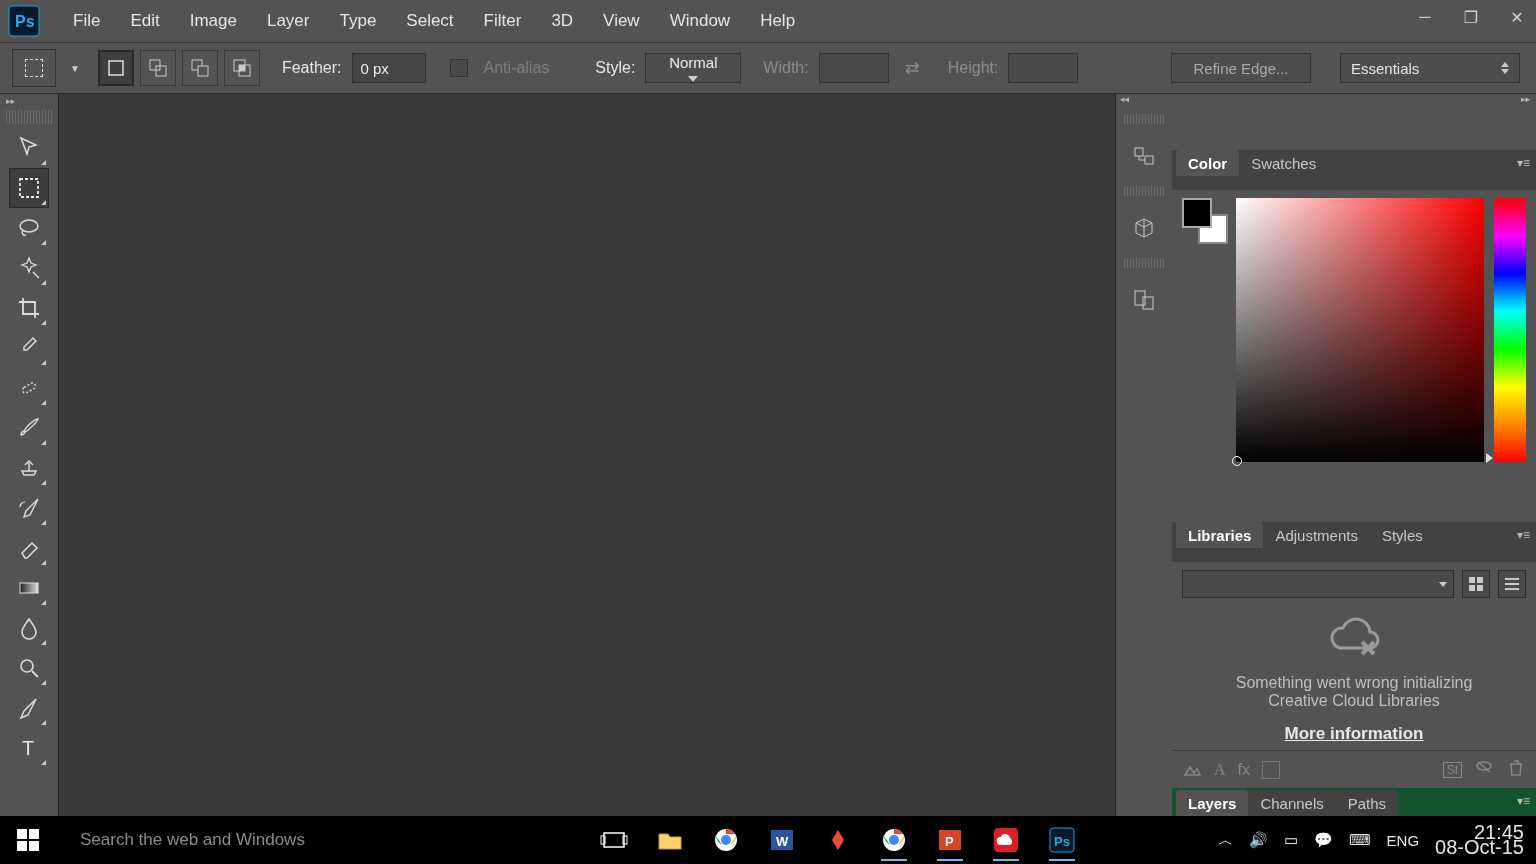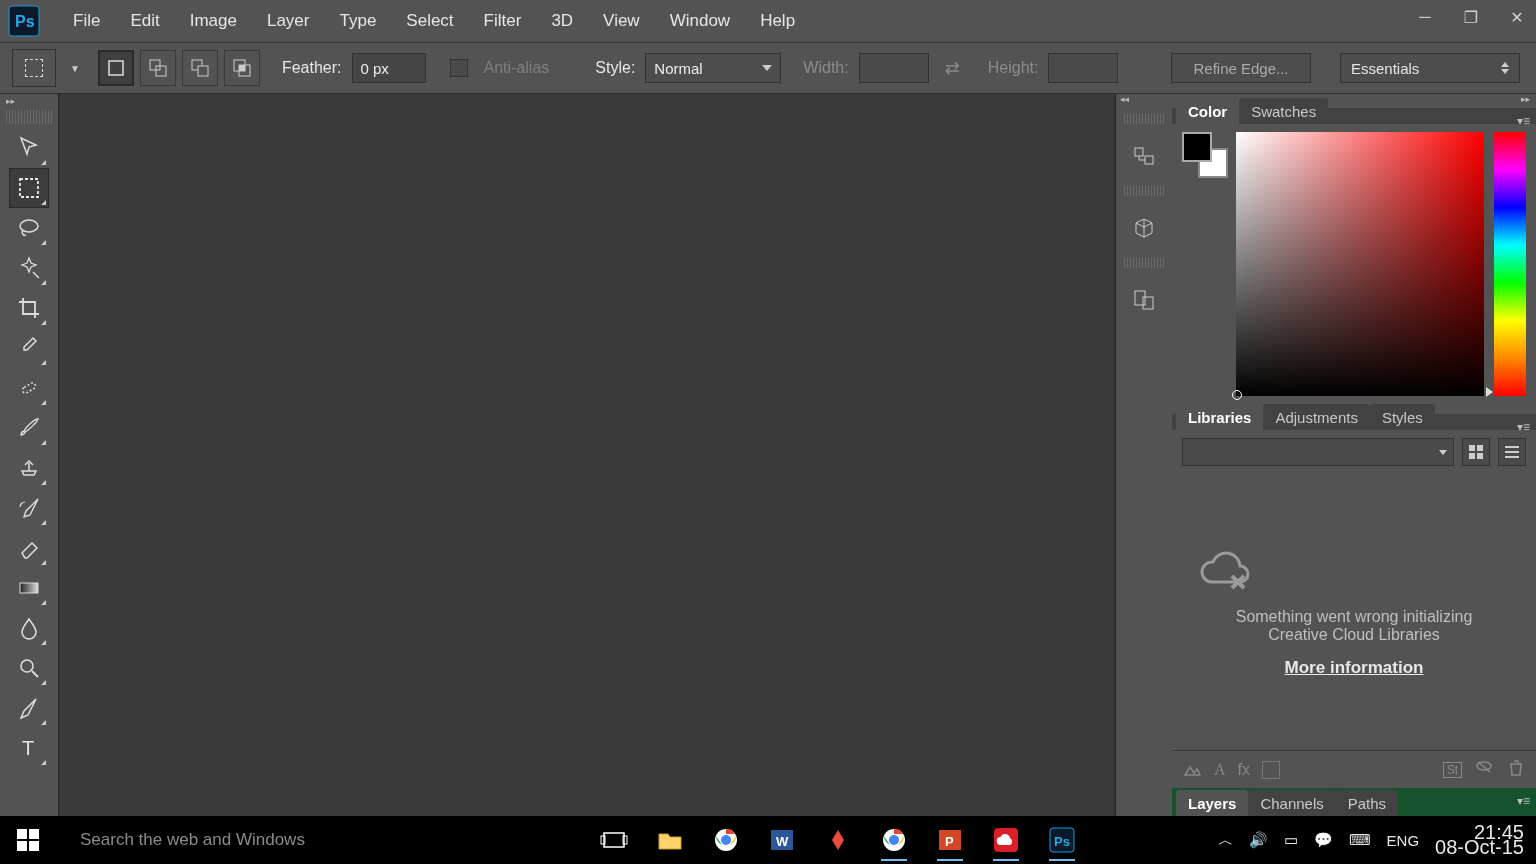--- a/index.html
+++ b/index.html
@@ -20,21 +20,21 @@
 .tool-preview .sq { width:18px; height:18px; border:1.5px dashed #d9d9d9; }
 .tp-arrow { font-size:10px; color:#ccc; margin-left:4px; }
 .sel-btns { display:flex; gap:6px; margin-left:8px; }
 .sel-btn { width:36px; height:36px; border:1px solid #3a3a3a; background:#535353; display:flex; align-items:center; justify-content:center; position:relative; }
 .sel-btn.active { background:#3f3f3f; border-color:#2a2a2a; box-shadow:inset 0 0 0 1px #282828; }
 .sel-btn svg { width:20px; height:20px; }
 .opt-lbl { color:#e6e6e6; font-size:16px; margin-left:12px; }
 .opt-input { width:74px; height:30px; background:#454545; border:1px solid #333; color:#eee; font-size:15px; padding:0 8px; }
 .chk { width:18px; height:18px; background:#4a4a4a; border:1px solid #333; margin-left:14px; }
 .chk+.opt-lbl { margin-left:6px; color:#7f7f7f; }
-.opt-select { width:136px; height:30px; background:#4d4d4d; border:1px solid #333; color:#eee; font-size:15px; padding:0 8px; display:flex; align-items:center; justify-content:space-between; }
+.opt-select { width:96px; height:30px; background:#4d4d4d; border:1px solid #333; color:#eee; font-size:15px; padding:0 8px; display:flex; align-items:center; justify-content:space-between;flex-direction:column; }
 .opt-select .tri { width:0; height:0; border-left:5px solid transparent; border-right:5px solid transparent; border-top:6px solid #ccc; }
 .opt-input.dis { background:#4a4a4a; width:70px; }
 .opt-lbl.dis { color:#8b8b8b; }
 .swap-icn { color:#8a8a8a; font-size:18px; margin:0 6px; }
 .refine-btn { margin-left:auto; width:140px; height:30px; background:#4d4d4d; border:1px solid #333; color:#aaaaaa; font-size:15px; display:flex; align-items:center; justify-content:center; }
 .workspace-sel { width:180px; height:30px; background:#4d4d4d; border:1px solid #333; color:#e6e6e6; font-size:15px; padding:0 10px; display:flex; align-items:center; justify-content:space-between; margin-left:19px; margin-right:4px;}
 .workspace-sel .tri2 { display:flex; flex-direction:column; gap:2px;}
 .workspace-sel .tri2 span{ width:0;height:0;border-left:4px solid transparent;border-right:4px solid transparent;}
 .workspace-sel .tri2 .u{border-bottom:5px solid #ccc;}
 .workspace-sel .tri2 .d{border-top:5px solid #ccc;}
@@ -54,40 +54,40 @@
 .canvas { flex:1; background:#3a3a3a; border-left:1px solid #222; border-right:1px solid #222;}
 
 .dock-strip { width:56px; background:#535353; display:flex; flex-direction:column; align-items:center; }
 .dock-strip .collapse-r { width:100%; height:14px; display:flex; justify-content:flex-start; padding-left:4px; color:#bbb; font-size:9px;}
 .dock-icn { width:40px; height:48px; display:flex; align-items:center; justify-content:center; margin-top:6px;}
 .dock-icn svg { width:24px; height:24px; }
 .dock-grip { height:10px; width:40px; background:repeating-linear-gradient(90deg,#6a6a6a 0 1px,#535353 1px 3px); margin:6px 0 2px;}
 
 .panels { width:364px; background:#535353; display:flex; flex-direction:column; }
 .panels .collapse-rr { height:14px; display:flex; justify-content:flex-end; padding-right:6px; color:#bbb; font-size:9px;}
-.panel-tabs { height:16px; background:#424242; display:flex; align-items:flex-end; padding-left:4px; position:relative;}
+.panel-tabs { height:40px; background:#424242; display:flex; align-items:flex-start; padding-left:4px; position:relative;margin-top:42px;}
 .ptab { padding:5px 12px 4px; font-size:15px; color:#c8c8c8; background:#424242; border-top-left-radius:3px; border-top-right-radius:3px;}
 .ptab.active { background:#535353; color:#fff; font-weight:600;}
 .pmenu { position:absolute; right:6px; top:6px; color:#bbb; font-size:12px;}
 .color-body { height:290px; background:#535353; padding:8px 10px; display:flex; gap:10px; position:relative;}
 .fgbg { width:44px; position:relative; }
 .fg { width:30px; height:30px; background:#000; border:2px solid #aaa; position:absolute; top:0; left:0; z-index:2;}
 .bg { width:30px; height:30px; background:#fff; border:2px solid #888; position:absolute; top:16px; left:16px; }
 .sv-field { flex:1; height:264px; position:relative; background:linear-gradient(to bottom,transparent,#000), linear-gradient(to right,#fff,#f00);}
 .sv-handle { position:absolute; left:-4px; bottom:-4px; width:10px; height:10px; border:1px solid #fff; border-radius:50%;}
 .hue { width:32px; height:264px; background:linear-gradient(to bottom,#f00,#f0f,#00f,#0ff,#0f0,#ff0,#f80,#f00); position:relative;}
 .hue-arrow { position:absolute; left:-8px; bottom:-1px; width:0;height:0; border-top:5px solid transparent; border-bottom:5px solid transparent; border-left:7px solid #ddd;}
 
 .lib-body { flex:1; background:#535353; display:flex; flex-direction:column; }
 .lib-top { height:44px; display:flex; align-items:center; padding:0 10px; gap:8px;}
 .lib-sel { flex:1; height:28px; background:#4a4a4a; border:1px solid #333; display:flex; align-items:center; justify-content:flex-end; padding-right:6px;}
 .lib-sel .tri { width:0;height:0; border-left:4px solid transparent; border-right:4px solid transparent; border-top:5px solid #ccc;}
 .view-icn { width:28px;height:28px; border:1px solid #333; background:#4a4a4a; display:flex; align-items:center; justify-content:center;}
 .view-icn svg{width:16px;height:16px;}
-.lib-msg { flex:1; display:flex; flex-direction:column; justify-content:center; color:#bfbfbf; font-size:16px; text-align:center; padding:0 20px; gap:14px;}
+.lib-msg { flex:1; display:flex; flex-direction:column; align-items:center; justify-content:center; color:#bfbfbf; font-size:16px; text-align:center; padding:0 20px; gap:14px;}
 .lib-msg svg { width:64px; height:48px; }
 .lib-link { color:#e8e8e8; font-weight:600; text-decoration:underline; font-size:17px;}
 .lib-foot { height:38px; border-top:1px solid #3a3a3a; display:flex; align-items:center; padding:0 10px; gap:12px;}
 .lib-foot .fi { color:#888; font-size:16px; }
 .lib-foot .fi svg{width:20px;height:20px;}
 .lib-foot .spacer{flex:1;}
 .lib-foot .box{width:18px;height:18px;border:1px solid #777;}
 
 .layers-strip { height:28px; background:#14532d; display:flex; align-items:flex-end; padding-left:4px; position:relative;}
 

